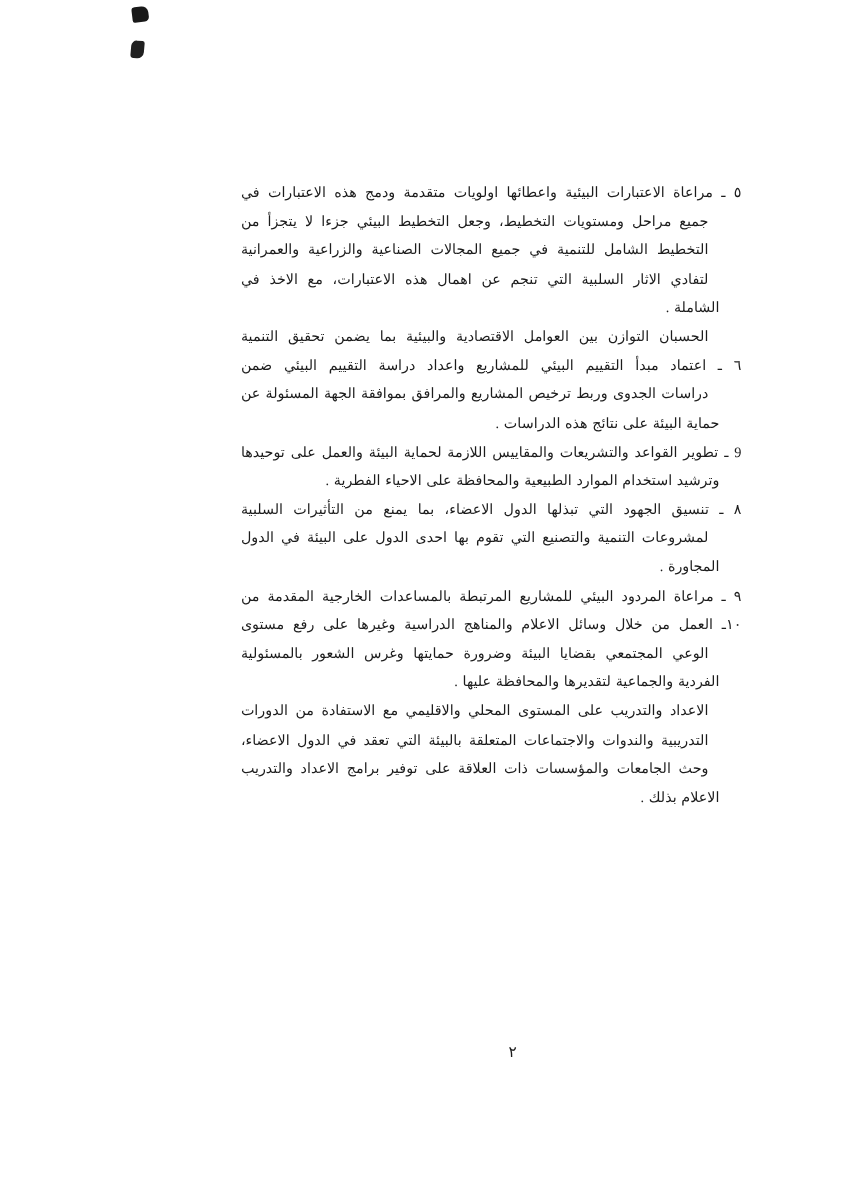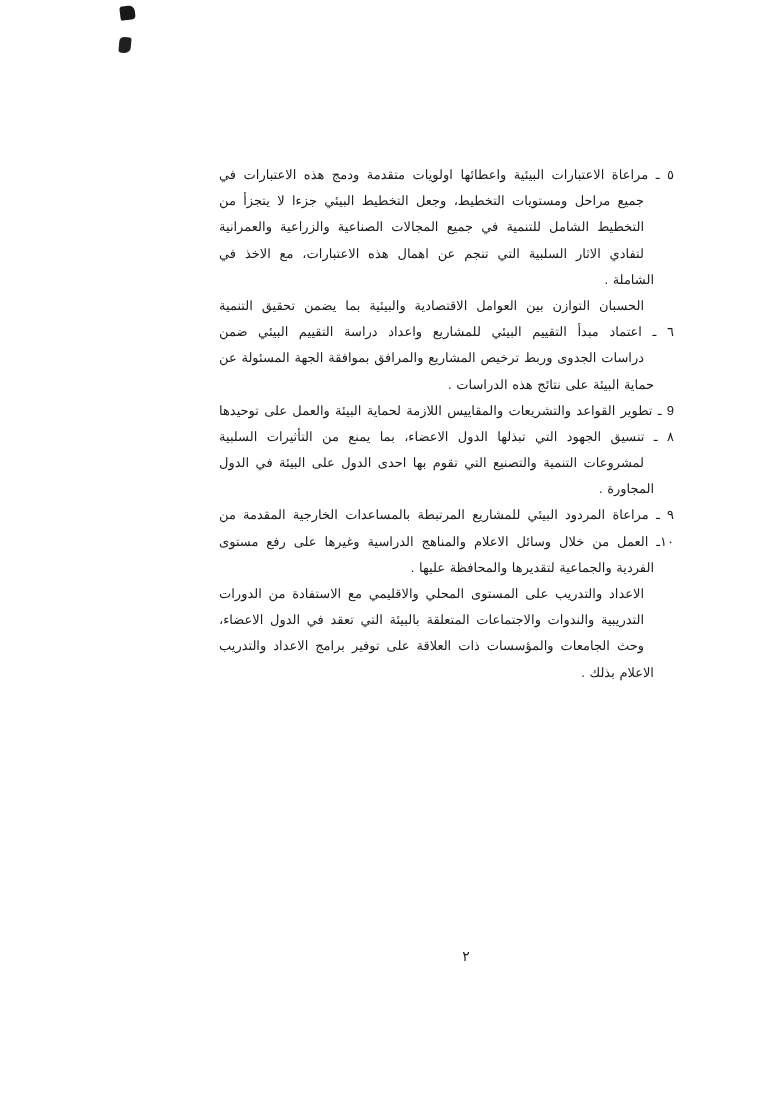--- a/index.html
+++ b/index.html
@@ -6,21 +6,21 @@
     margin: 0;
     padding: 0;
     background: #ffffff;
   }
   .scan-page {
     position: relative;
     width: 684px;
     height: 1093px;
     background: #ffffff;
     overflow: hidden;
-    font-family: Liberation Sans, sans-serif;
+    font-family: Liberation Serif, serif;
     color: #1c1c1c;
   }
   
   .scan-mark-1 {
     position: absolute;
     left: 26px; top: 6px;
     width: 15px; height: 14px;
     background: #191919;
     border-radius: 3px 6px 4px 2px;
     transform: rotate(-7deg);
@@ -89,31 +89,33 @@
         <div class="line last">الشاملة .</div>
         <div class="line mid">الحسبان التوازن بين العوامل الاقتصادية والبيئية بما يضمن تحقيق التنمية</div>
       </div>
       <div class="item">
         <div class="line first">٦ ـ اعتماد مبدأ التقييم البيئي للمشاريع واعداد دراسة التقييم البيئي ضمن</div>
         <div class="line mid">دراسات الجدوى وربط ترخيص المشاريع والمرافق بموافقة الجهة المسئولة عن</div>
         <div class="line last">حماية البيئة على نتائج هذه الدراسات .</div>
       </div>
       <div class="item">
         <div class="line first">9 ـ تطوير القواعد والتشريعات والمقاييس اللازمة لحماية البيئة والعمل على توحيدها</div>
+        <div class="line last">وترشيد استخدام الموارد الطبيعية والمحافظة على الاحياء الفطرية .</div>
       </div>
       <div class="item">
         <div class="line first">٨ ـ تنسيق الجهود التي تبذلها الدول الاعضاء، بما يمنع من التأثيرات السلبية</div>
         <div class="line mid">لمشروعات التنمية والتصنيع التي تقوم بها احدى الدول على البيئة في الدول</div>
         <div class="line last">المجاورة .</div>
       </div>
       <div class="item">
         <div class="line first">٩ ـ مراعاة المردود البيئي للمشاريع المرتبطة بالمساعدات الخارجية المقدمة من</div>
       </div>
       <div class="item">
         <div class="line first">١٠ـ العمل من خلال وسائل الاعلام والمناهج الدراسية وغيرها على رفع مستوى</div>
+        <div class="line mid">الوعي المجتمعي بقضايا البيئة وضرورة حمايتها وغرس الشعور بالمسئولية</div>
         <div class="line last">الفردية والجماعية لتقديرها والمحافظة عليها .</div>
       </div>
       <div class="item">
         <div class="line mid">الاعداد والتدريب على المستوى المحلي والاقليمي مع الاستفادة من الدورات</div>
         <div class="line mid">التدريبية والندوات والاجتماعات المتعلقة بالبيئة التي تعقد في الدول الاعضاء،</div>
         <div class="line mid">وحث الجامعات والمؤسسات ذات العلاقة على توفير برامج الاعداد والتدريب</div>
         <div class="line last">الاعلام بذلك .</div>
       </div>
     </div>
 

